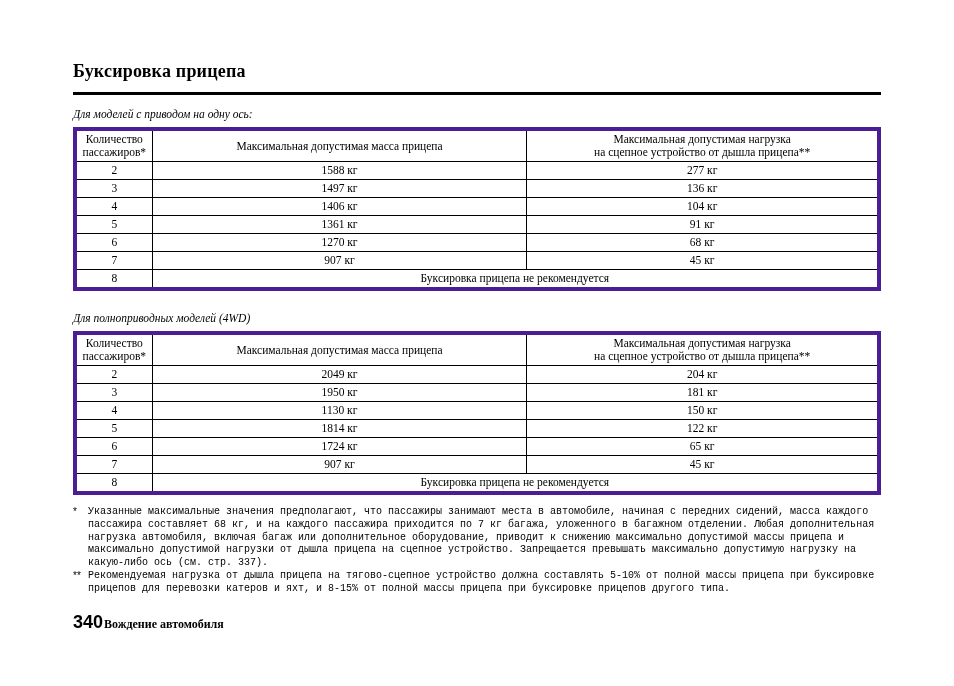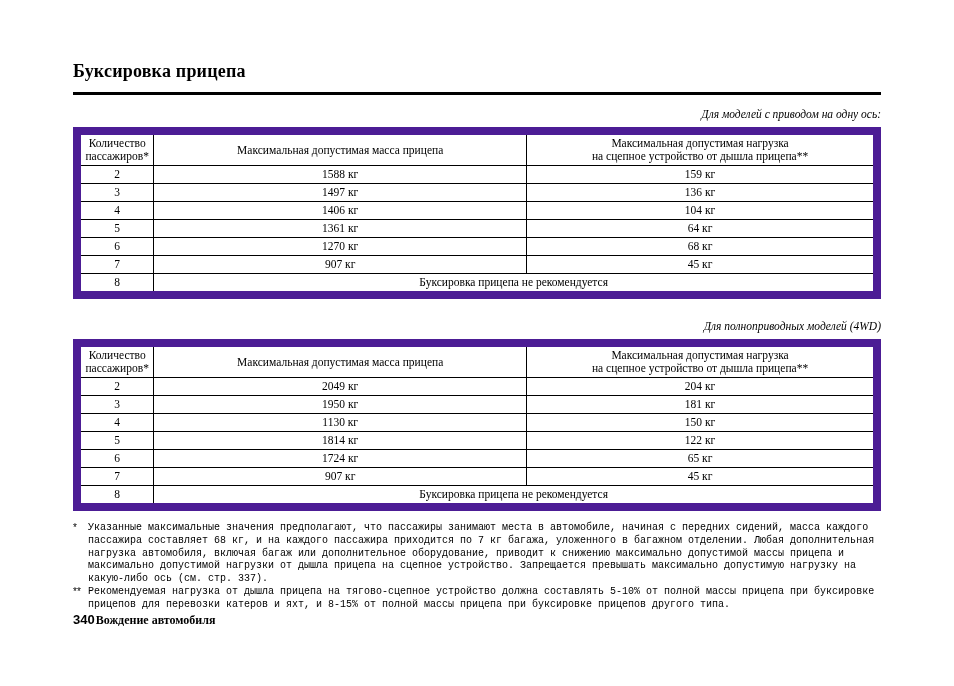--- a/index.html
+++ b/index.html
@@ -31,30 +31,30 @@
     margin-top: 10px;
   }
   .intro {
     margin-top: 25px;
     font-size: 11.5px;
   }
   .table-caption {
     margin-top: 13px;
     font-size: 11.5px;
     font-style: italic;
-    text-align: right;
+    text-align: left;
   }
   .table-caption.second {
     margin-top: 21px;
   }
   table.spec {
     width: 100%;
     margin-top: 7px;
     border-collapse: collapse;
-    border: 8px solid #4c1d95;
+    border: 4px solid #4c1d95;
     table-layout: fixed;
     font-size: 11.5px;
   }
   table.spec th, table.spec td {
     border: 1px solid #000;
     text-align: center;
     vertical-align: middle;
     font-weight: normal;
     line-height: 13px;
     padding: 2px 4px;
@@ -76,21 +76,21 @@
   .footer {
     position: absolute;
     left: 73px;
     top: 612px;
     display: flex;
     align-items: baseline;
   }
   .page-number {
     font-family: "Liberation Sans", sans-serif;
     font-weight: bold;
-    font-size: 13px;
+    font-size: 18px;
   }
   .section-name {
     margin-left: 1px;
     font-family: "Liberation Serif", serif;
     font-weight: bold;
     font-size: 12px;
   }
 </style>
 </head>
 <body>
@@ -120,36 +120,36 @@
           <th>
             <span>Максимальная допустимая нагрузка</span><br>
             <span>на сцепное устройство от дышла прицепа**</span>
           </th>
         </tr>
       </thead>
       <tbody>
         <tr>
           <td>2</td>
           <td>1588 кг</td>
-          <td>159 кг</td>
+          <td>277 кг</td>
         </tr>
         <tr>
           <td>3</td>
           <td>1497 кг</td>
           <td>136 кг</td>
         </tr>
         <tr>
           <td>4</td>
           <td>1406 кг</td>
           <td>104 кг</td>
         </tr>
         <tr>
           <td>5</td>
           <td>1361 кг</td>
-          <td>64 кг</td>
+          <td>91 кг</td>
         </tr>
         <tr>
           <td>6</td>
           <td>1270 кг</td>
           <td>68 кг</td>
         </tr>
         <tr>
           <td>7</td>
           <td>907 кг</td>
           <td>45 кг</td>

